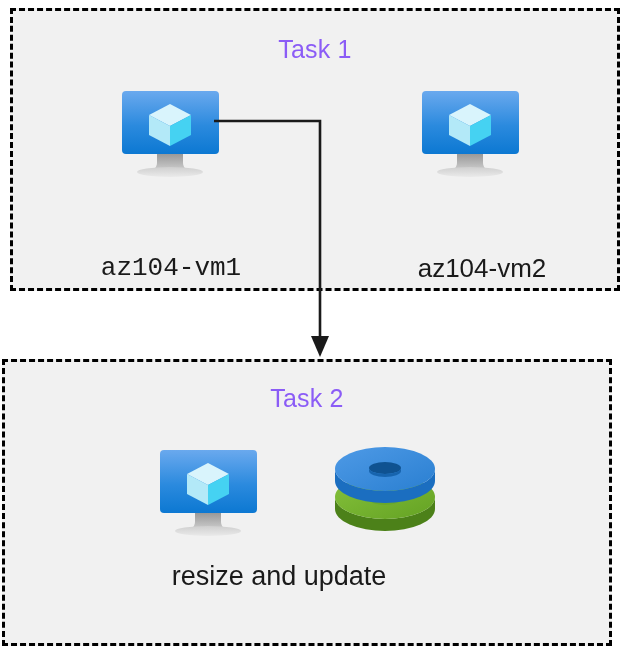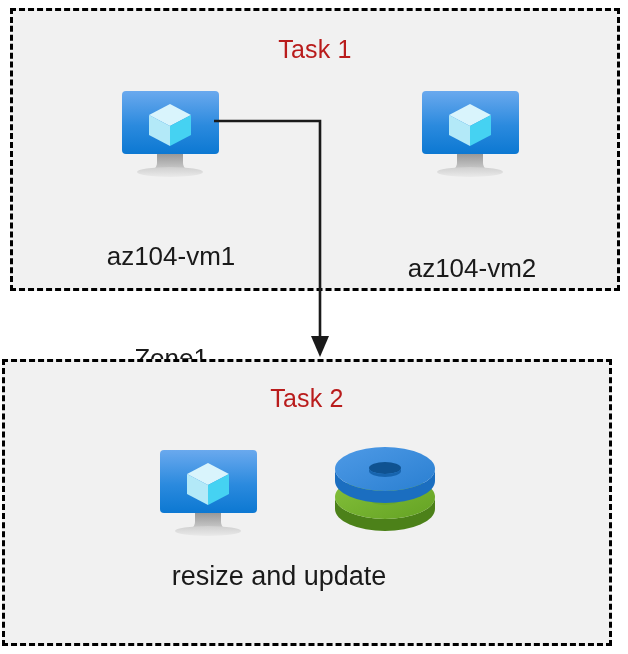--- a/index.html
+++ b/index.html
@@ -42,21 +42,21 @@
     left: 2px;
     top: 359px;
     width: 610px;
     height: 287px;
   }
 
   .task-title {
     position: absolute;
     width: 100%;
     text-align: center;
-    color: #b91c1c;
+    color: #8b5cf6;
     font-size: 25px;
     line-height: 29px;
     letter-spacing: 0.2px;
     white-space: nowrap;
   }
   #task1-title { top: 24px; }
   #task2-title { top: 22px; }
 
   
   .vm-icon {
@@ -130,21 +130,21 @@
         <rect x="9" y="2" width="97" height="63" rx="4" ry="4" fill="url(#scr1)"></rect>
 
         <g>
           <polygon points="57,15 78,26 57,37 36,26" fill="#d9f4fc"></polygon>
           <polygon points="36,26 57,37 57,57 36,46" fill="#b3e9f8"></polygon>
           <polygon points="78,26 78,46 57,57 57,37" fill="#45d2f2"></polygon>
         </g>
       </svg>
     </div>
 
-    <div class="node-label" style="left:52px; top:160px; width:212px;">
+    <div class="node-label" style="left:52px; top:172px; width:212px;font-family:Liberation Mono, monospace;">
       <div>az104-vm1</div>
       <div>Zone1</div>
     </div>
 
     <div class="vm-icon" style="left:400px; top:78px;">
       <svg width="116" height="88" viewBox="0 0 116 88" xmlns="http://www.w3.org/2000/svg">
         <defs>
           <linearGradient id="scr2" x1="0" y1="0" x2="0" y2="1">
             <stop offset="0%" stop-color="#6aa9ee"></stop>
             <stop offset="55%" stop-color="#2b8ade"></stop>
@@ -163,21 +163,21 @@
         <ellipse cx="57" cy="83" rx="33" ry="5" fill="url(#bs2)"></ellipse>
         <rect x="9" y="2" width="97" height="63" rx="4" ry="4" fill="url(#scr2)"></rect>
         <g>
           <polygon points="57,15 78,26 57,37 36,26" fill="#d9f4fc"></polygon>
           <polygon points="36,26 57,37 57,57 36,46" fill="#b3e9f8"></polygon>
           <polygon points="78,26 78,46 57,57 57,37" fill="#45d2f2"></polygon>
         </g>
       </svg>
     </div>
 
-    <div class="node-label" style="left:353px; top:172px; width:212px;">
+    <div class="node-label" style="left:363px; top:172px; width:212px;">
       <div>az104-vm2</div>
       <div>Zone2</div>
     </div>
   </div>
 
   <div class="task-box" id="task2-box">
     <div class="task-title" id="task2-title">Task 2</div>
 
     <div class="vm-icon" style="left:146px; top:86px;">
       <svg width="116" height="88" viewBox="0 0 116 88" xmlns="http://www.w3.org/2000/svg">

